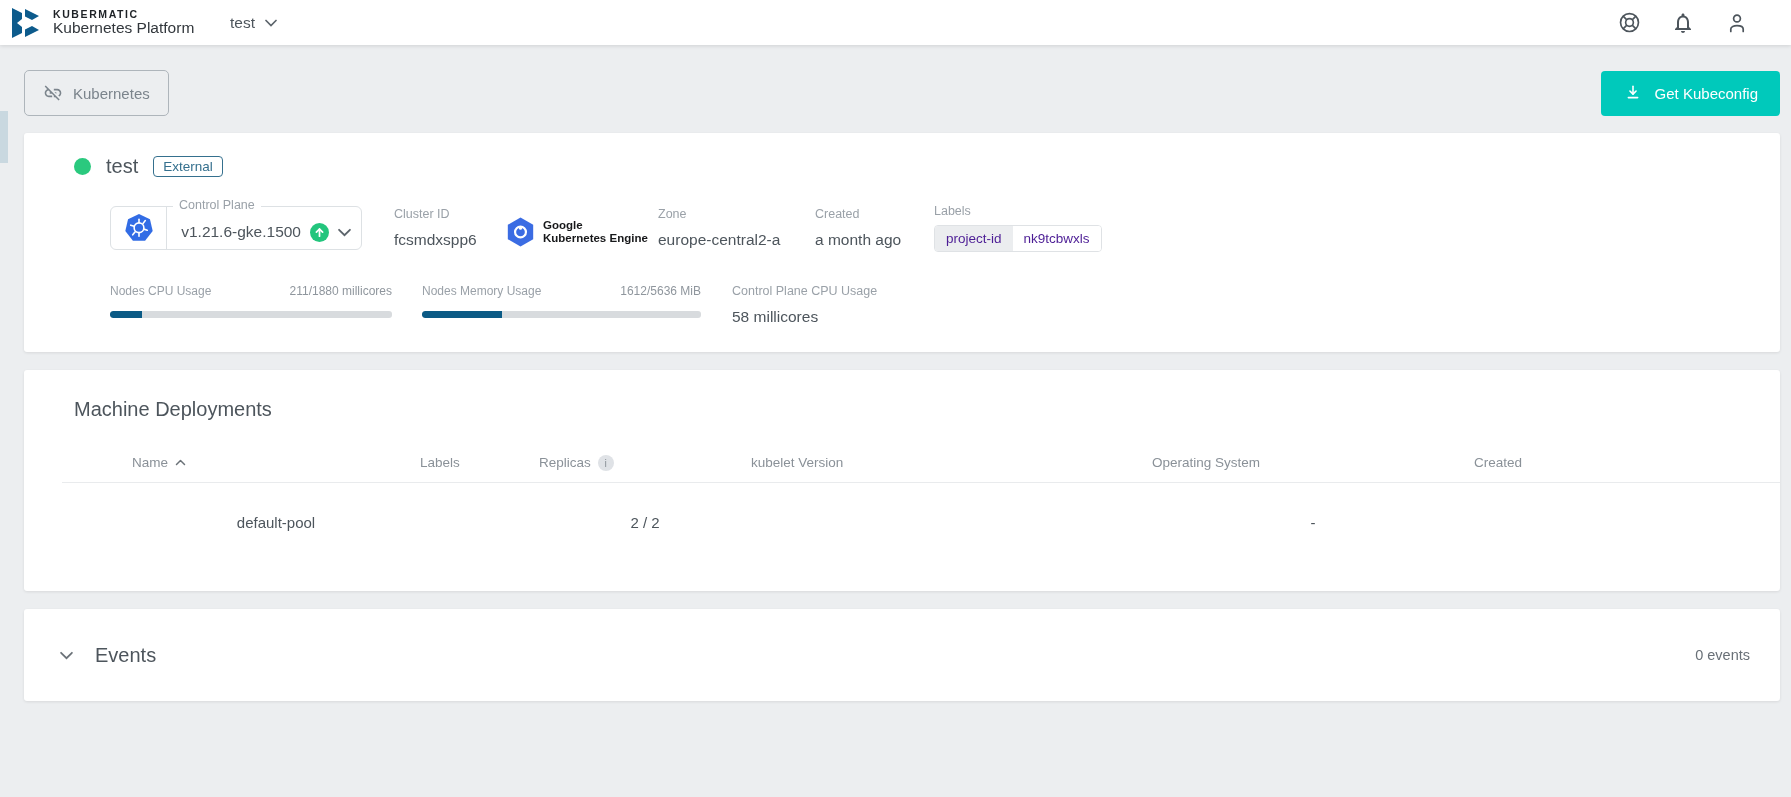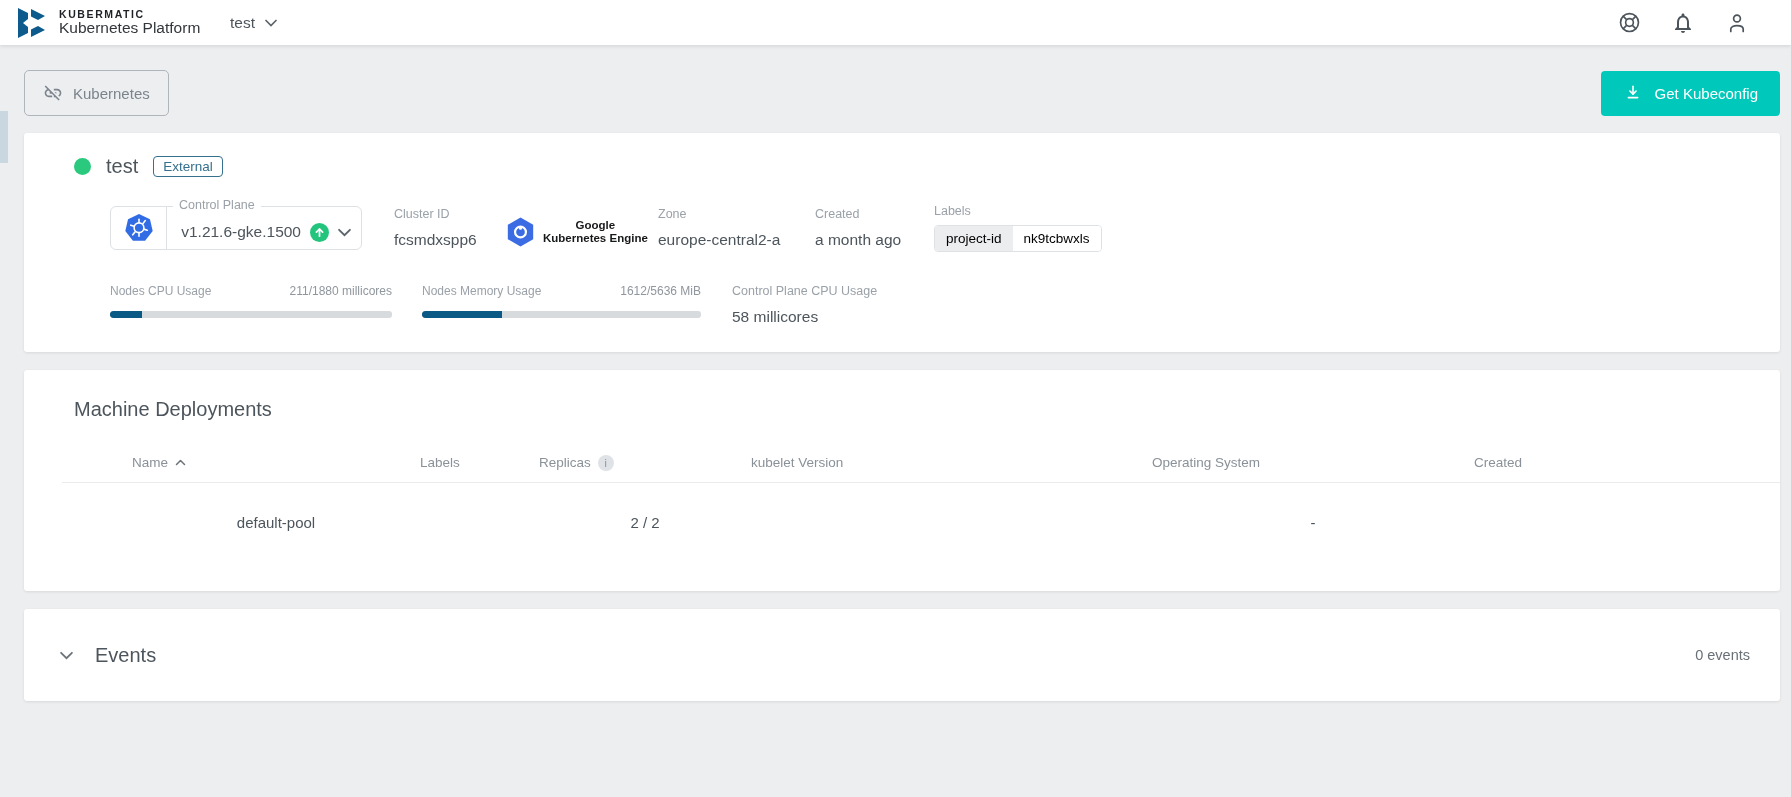--- a/index.html
+++ b/index.html
@@ -1,21 +1,21 @@
 <!DOCTYPE html>
 <html><head>
 <meta charset="utf-8">
 <style>
   * { margin:0; padding:0; box-sizing:border-box; }
   html,body { width:1791px; height:797px; overflow:hidden; }
   body { font-family:"Liberation Sans", sans-serif; background:#eceef0; color:#4d555c; }
 
   
   .topbar { height:45px; background:#fff; display:flex; align-items:center; box-shadow:0 1px 4px rgba(0,0,0,.12); position:relative; z-index:5; }
-  .brand { display:flex; align-items:center; gap:9px; padding-left:14px; width:210px; }
+  .brand { display:flex; align-items:center; gap:9px; padding-left:8px; width:210px; }
   .brand-text { display:flex; flex-direction:column; line-height:1.05; }
   .brand-top { font-size:10.5px; font-weight:bold; letter-spacing:1.6px; color:#1e2226; }
   .brand-bottom { font-size:15.5px; color:#32373c; }
   .project-selector { display:flex; align-items:center; gap:10px; margin-left:12px; cursor:pointer; padding:6px 8px; }
   .project-name { font-size:15.5px; color:#4d555c; }
   .topbar-actions { margin-left:auto; display:flex; align-items:center; gap:26px; padding-right:40px; }
   .icon-btn { width:28px; height:28px; display:flex; align-items:center; justify-content:center; cursor:pointer; background:none; border:none; }
 
   
   .toolbar { position:relative; padding:25px 11px 17px 24px; display:flex; align-items:center; justify-content:space-between; }
@@ -42,24 +42,24 @@
   .cp-main { flex:1; display:flex; align-items:center; padding:8px 10px 0 14px; gap:9px; }
   .cp-version { font-size:15.5px; color:#4d555c; white-space:nowrap; }
   .upgrade-dot { width:19px; height:19px; border-radius:50%; background:#23c57d; display:flex; align-items:center; justify-content:center; cursor:pointer; }
 
   .info-col { display:flex; flex-direction:column; }
   .info-label { font-size:12.5px; color:#9aa1a8; margin-bottom:10px; }
   .info-value { font-size:15.5px; color:#4d555c; white-space:nowrap; }
   .col-cluster-id { width:112px; }
   .col-provider { width:152px; display:flex; align-items:center; gap:8px; padding-top:8px; }
   .provider-text { display:flex; flex-direction:column; line-height:1.15; }
-  .provider-text span { font-size:11.5px; font-weight:bold; color:#17181a; white-space:nowrap;text-align:center; }
+  .provider-text span { font-size:11.5px; font-weight:bold; color:#17181a; white-space:nowrap; }
   .col-zone { width:157px; }
   .col-created { width:119px; }
-  .label-chip { display:inline-flex; border:1px solid #dfe2e5; border-radius:4px; overflow:hidden; font-size:13.5px; color:#000000; margin-top:-3px; }
+  .label-chip { display:inline-flex; border:1px solid #dfe2e5; border-radius:4px; overflow:hidden; font-size:13.5px; color:#4c1d95; margin-top:-3px; }
   .label-chip .chip-key { background:#ebedef; padding:5px 11px; }
   .label-chip .chip-val { background:#fff; padding:5px 11px; }
 
   .cluster-stats-row { margin-left:62px; margin-top:32px; display:flex; }
   .stat-bar-col { display:flex; flex-direction:column; }
   .stat-head { display:flex; justify-content:space-between; font-size:12px; color:#9aa1a8; }
   .stat-head .stat-val-sm { color:#8f969d; }
   .progress-track { margin-top:13px; height:7px; border-radius:3px; background:#d8dbde; overflow:hidden; }
   .progress-fill { height:100%; background:#0b5a85; border-radius:3px 0 0 3px; }
   .w-cpu { width:282px; margin-right:30px; }

